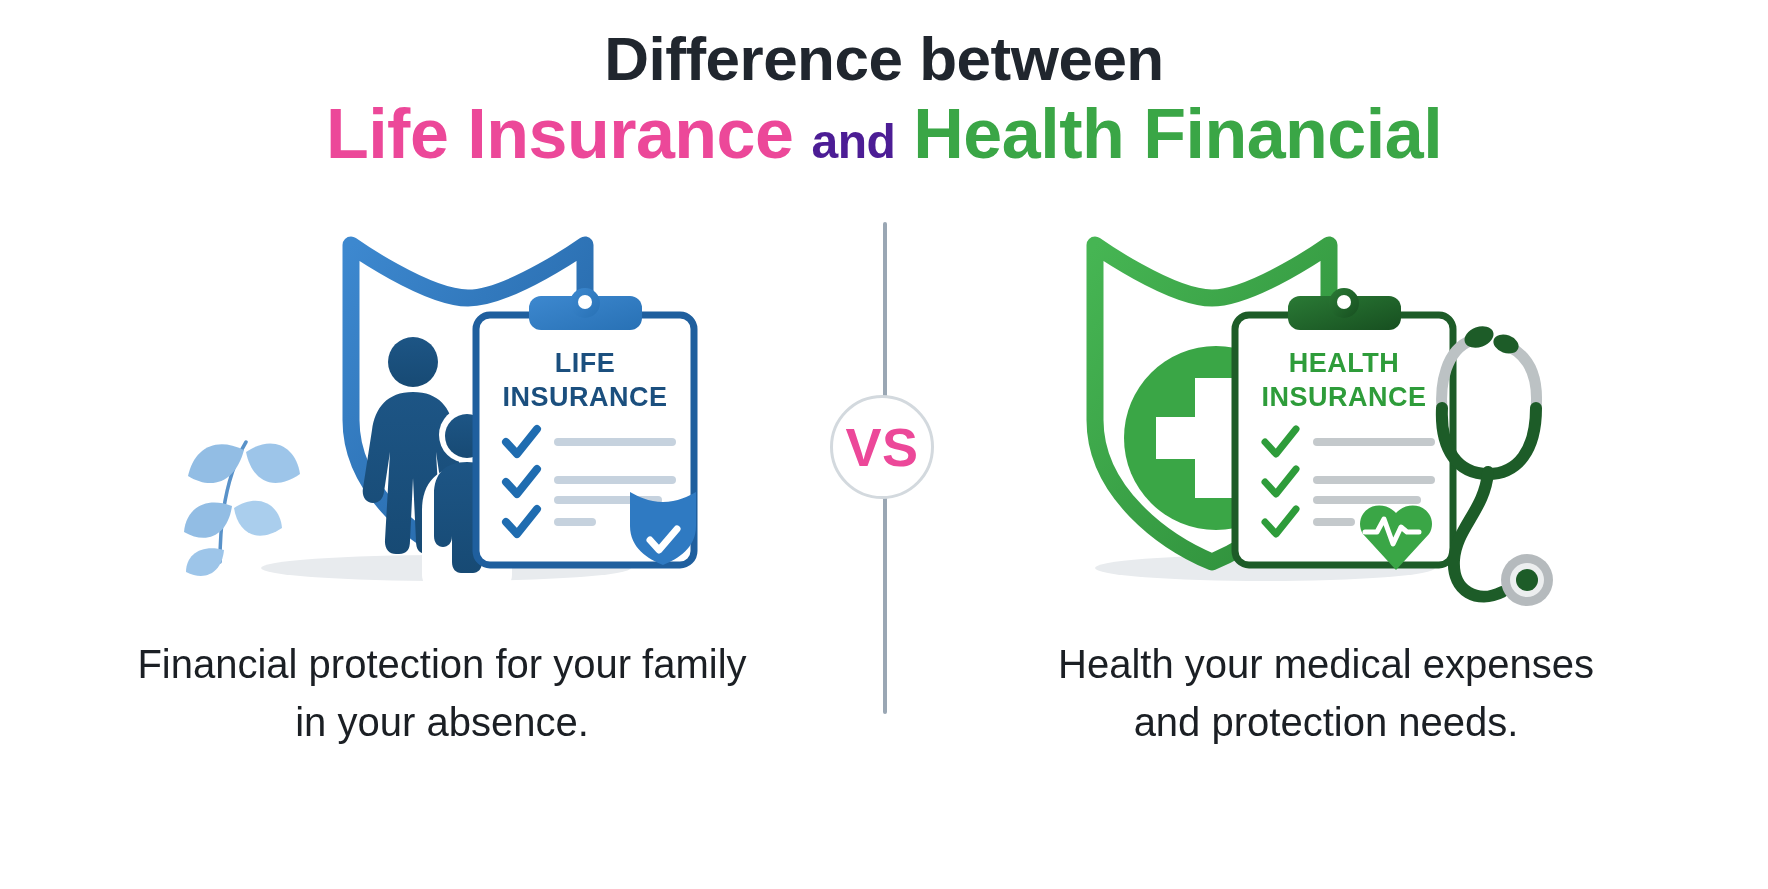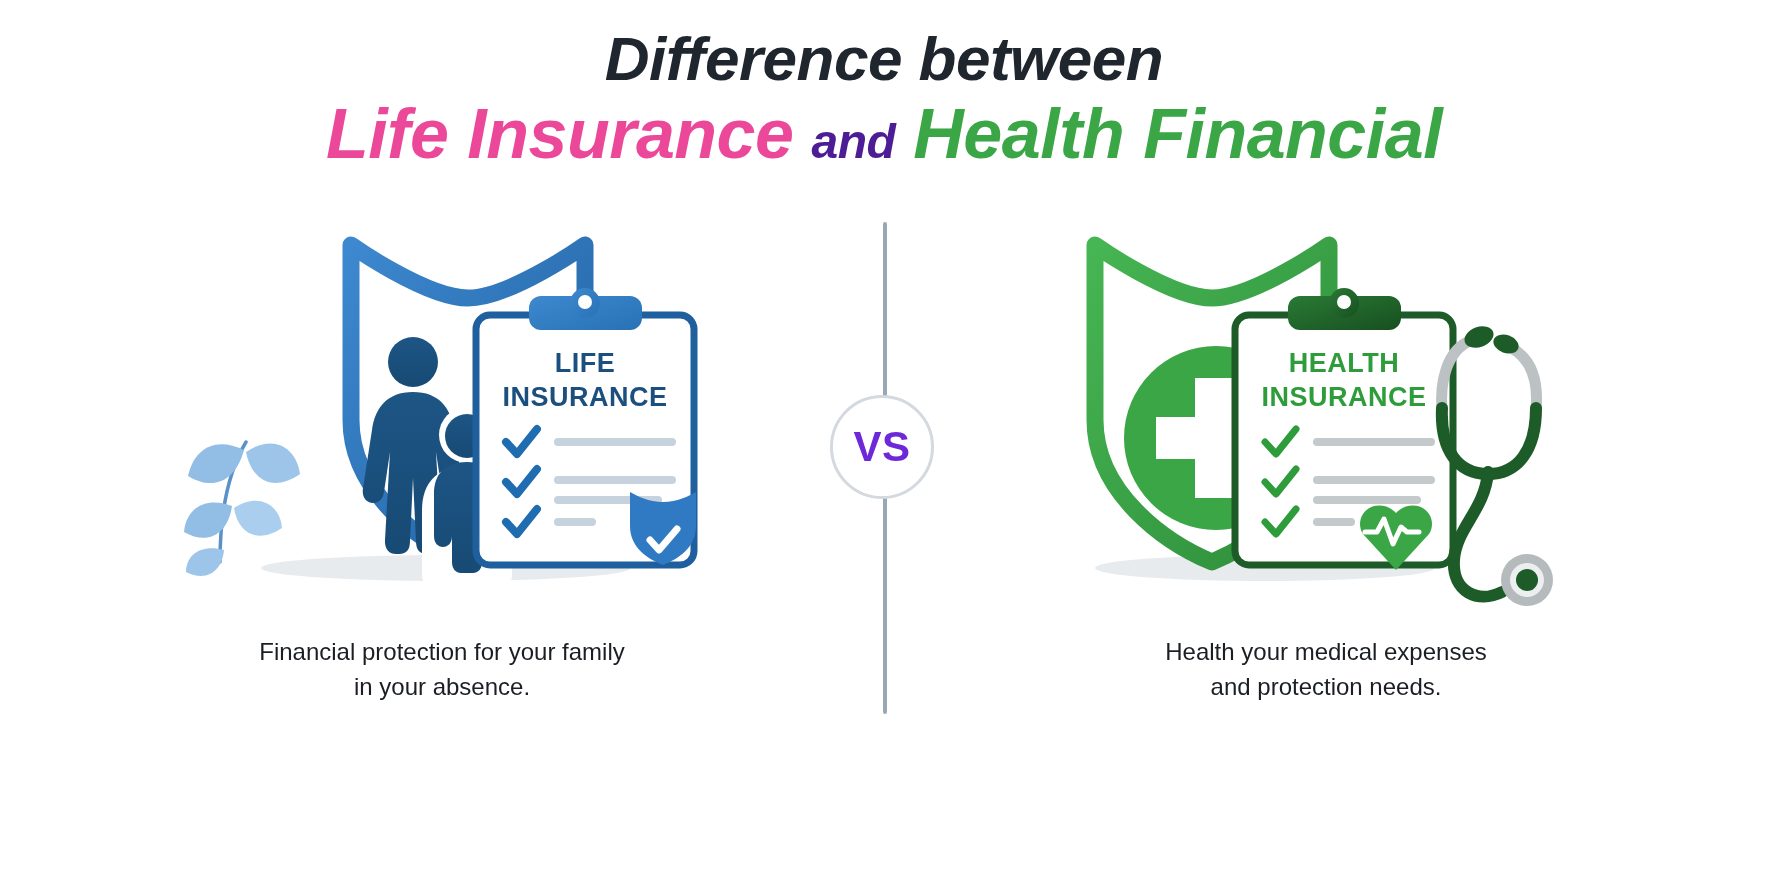--- a/index.html
+++ b/index.html
@@ -18,21 +18,20 @@
     background: #ffffff;
   }
 
   
   .title-block {
     position: absolute;
     top: 24px;
     left: 0;
     width: 1768px;
     text-align: center;
-    font-style: italic;
   }
   .title-line1 {
     font-size: 62px;
     font-weight: 700;
     color: #20262e;
     letter-spacing: -0.5px;
     line-height: 1.12;
   }
   .title-line2 {
     font-size: 70px;
@@ -67,21 +66,21 @@
     height: 420px;
   }
   .art svg { display: block; margin: 0 auto; }
 
   .caption {
     position: absolute;
     top: 425px;
     left: 0;
     width: 884px;
     text-align: center;
-    font-size: 24px;
+    font-size: 40px;
     line-height: 1.45;
     color: #1b1f24;
     font-weight: 400;
   }
 
   
   .divider-line {
     position: absolute;
     left: 883px;
     top: 222px;
@@ -95,23 +94,23 @@
     left: 830px;
     top: 395px;
     width: 104px;
     height: 104px;
     border-radius: 50%;
     background: #ffffff;
     border: 3px solid #d3d9de;
     display: flex;
     align-items: center;
     justify-content: center;
-    font-size: 42px;
+    font-size: 54px;
     font-weight: 700;
-    color: #6d28d9;
+    color: #ec4899;
     letter-spacing: 0.5px;
   }
 </style>
 </head>
 <body>
 
 <div class="page">
 
   <div class="title-block">
     <div class="title-line1">Difference between</div>

